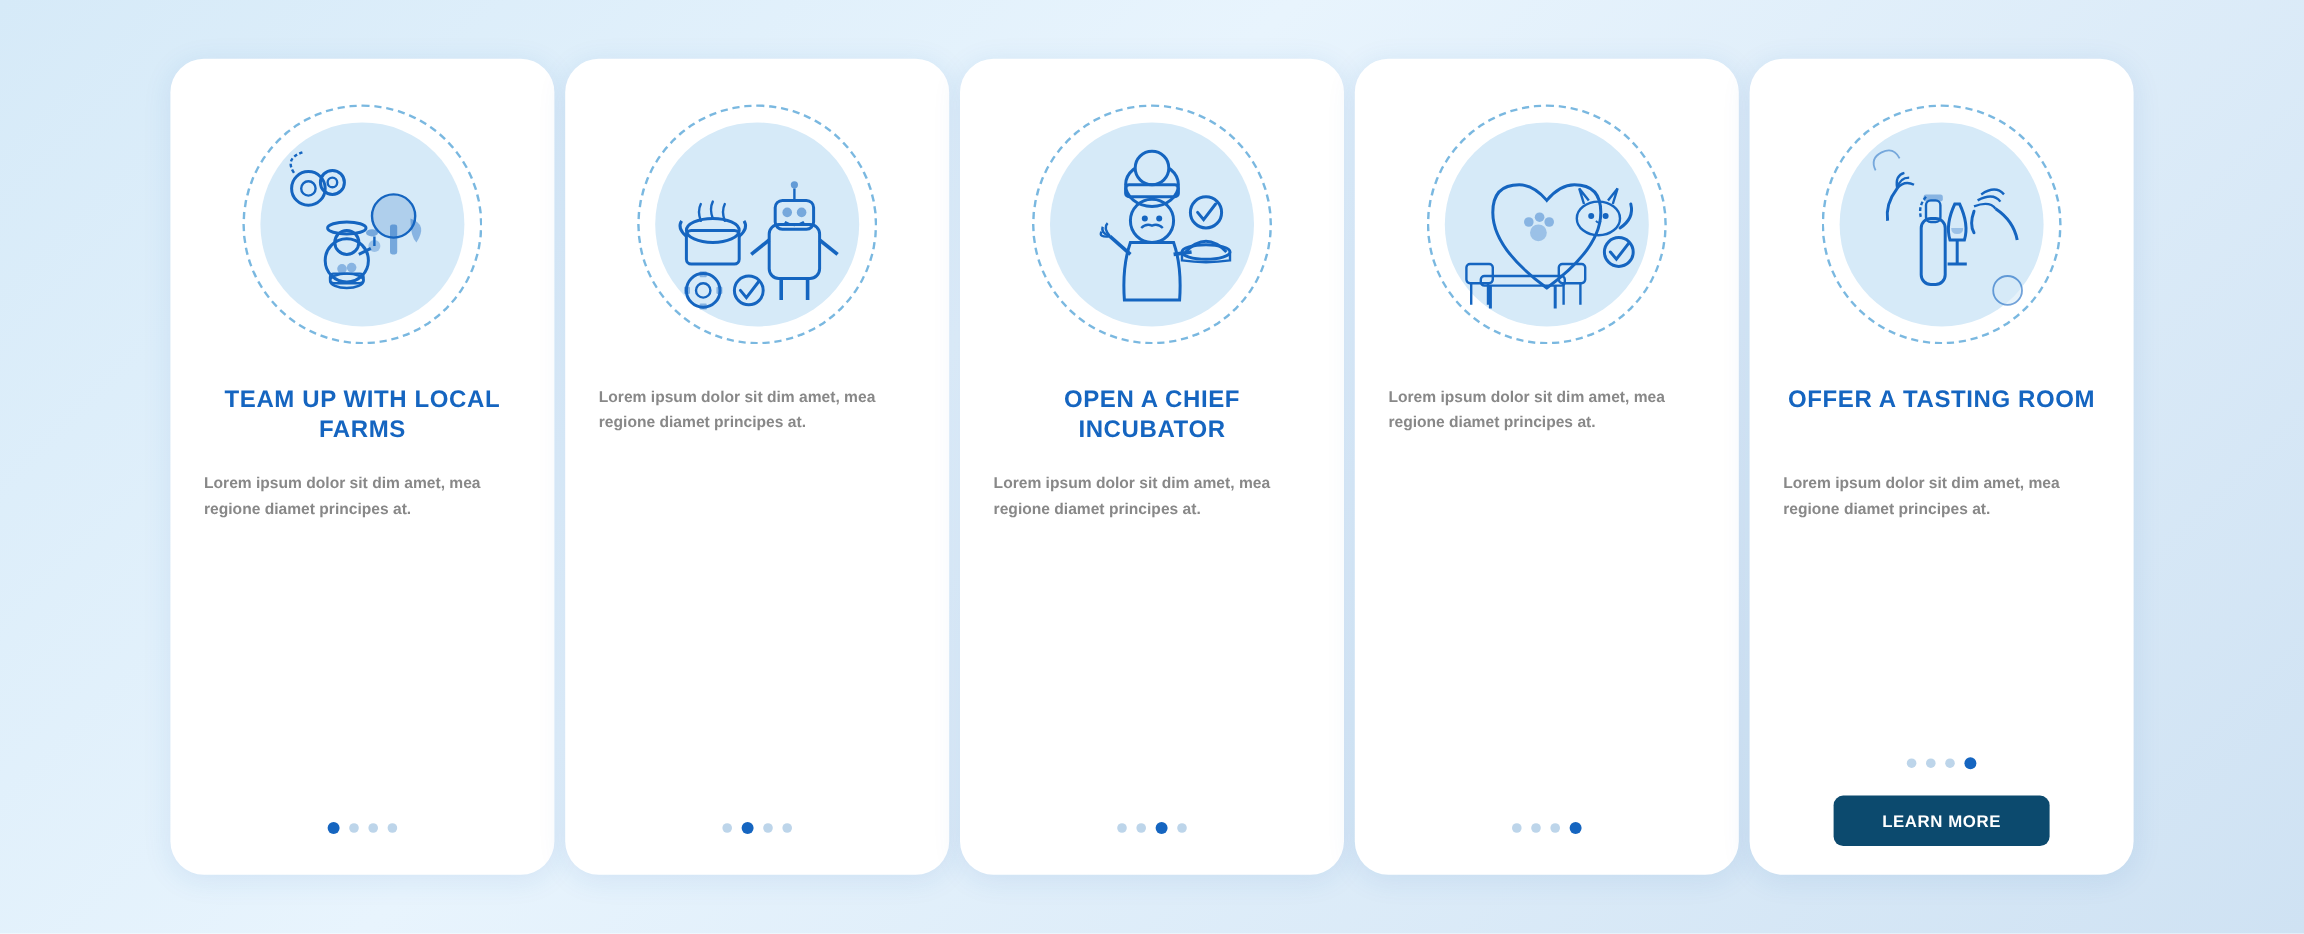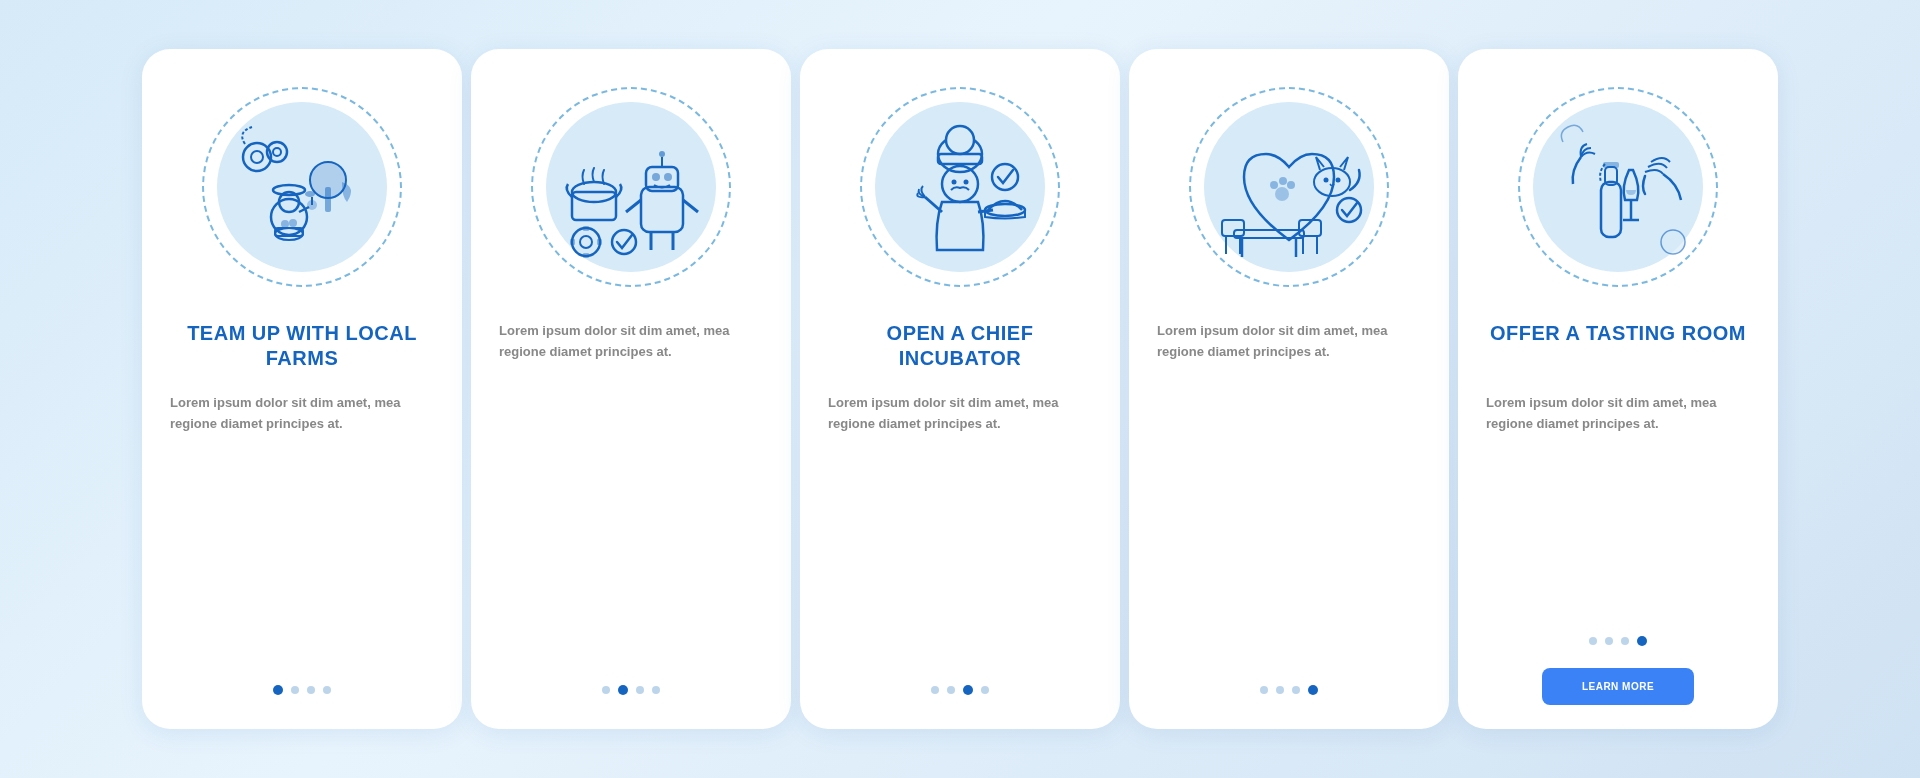--- a/index.html
+++ b/index.html
@@ -97,26 +97,26 @@
       height: 8px;
       border-radius: 50%;
       background: #bdd5ea;
     }
     .dot.active {
       background: #1565c0;
       width: 10px;
       height: 10px;
     }
     .learn-more-btn {
-      background: #3b82f6;
+      background: #0c4a6e;
       color: #fff;
       border: none;
       border-radius: 8px;
       padding: 13px 40px;
-      font-size: 10px;
+      font-size: 14px;
       font-weight: 700;
       letter-spacing: 0.5px;
       cursor: pointer;
       margin-top: 12px;
       text-transform: uppercase;
     }
   </style>
 </head>
 <body>
 

